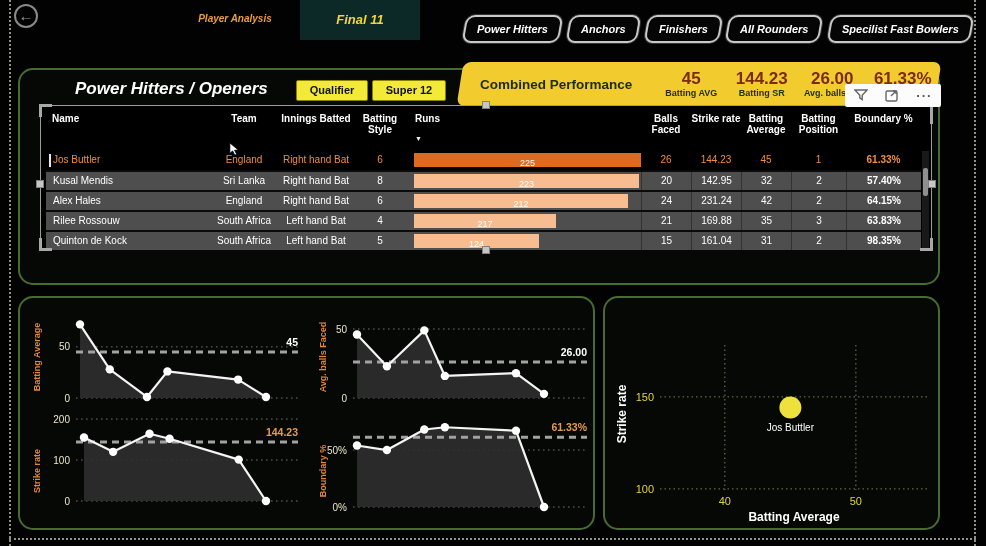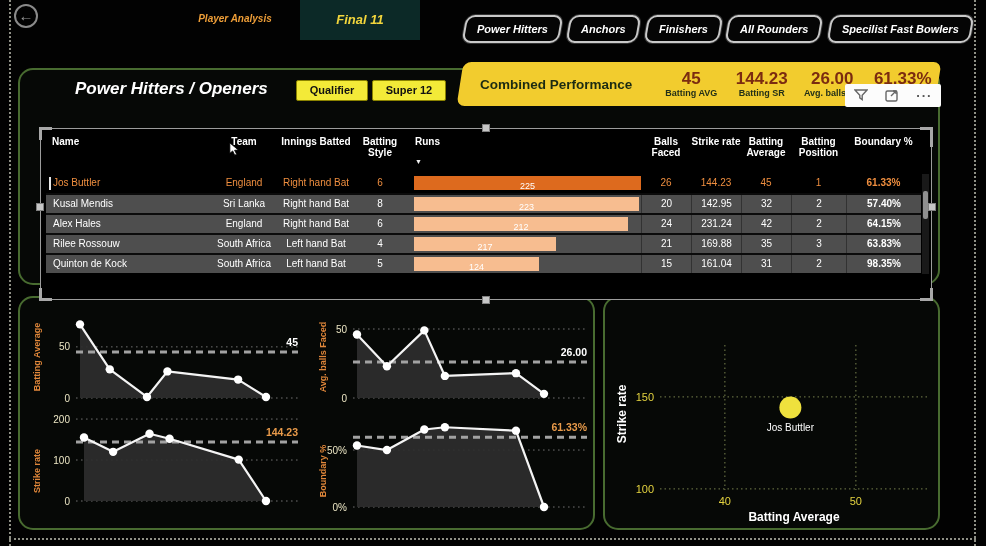--- a/index.html
+++ b/index.html
@@ -46,22 +46,22 @@
   .metric { flex:1; text-align:center; }
   .metric .val { color:#7b2b10; font-size:17px; font-weight:600; line-height:18px; }
   .metric .lab { color:#233018; font-size:9px; font-weight:bold; height:11px; }
 
   
   .vtoolbar { position:absolute; left:845px; top:84px; width:96px; height:23px; background:#fcfcfc;
     border-radius:2px; display:flex; align-items:center; justify-content:space-around; z-index:20; }
   .vtoolbar .dots { color:#555; font-size:13px; font-weight:bold; letter-spacing:1px; line-height:10px; }
 
   
-  .tframe { position:absolute; left:40px; top:105px; width:892px; height:172px; border:1px solid #9c9c9c;
-    background:#000; z-index:10;margin-top:23px; }
+  .tframe { position:absolute; left:40px; top:105px; width:892px; height:145px; border:1px solid #9c9c9c;
+    background:#000; z-index:10; }
   .bracket { position:absolute; width:13px; height:13px; z-index:12; }
   .bracket.tl { left:-2px; top:-2px; border-left:3px solid #a8a8a8; border-top:3px solid #a8a8a8; }
   .bracket.tr { right:-2px; top:-2px; border-right:3px solid #a8a8a8; border-top:3px solid #a8a8a8; }
   .bracket.bl { left:-2px; bottom:-2px; border-left:3px solid #a8a8a8; border-bottom:3px solid #a8a8a8; }
   .bracket.br { right:-2px; bottom:-2px; border-right:3px solid #a8a8a8; border-bottom:3px solid #a8a8a8; }
   .handle { position:absolute; width:8px; height:8px; background:#c6c6c6; border:1px solid #808080; z-index:12; }
 
   .t-grid { position:absolute; left:5px; top:2px; width:875px; }
   .hrow, .tr { display:grid; grid-template-columns:163px 70px 74px 54px 234px 50px 50px 50px 55px 75px; }
   .hrow { height:42px; }

